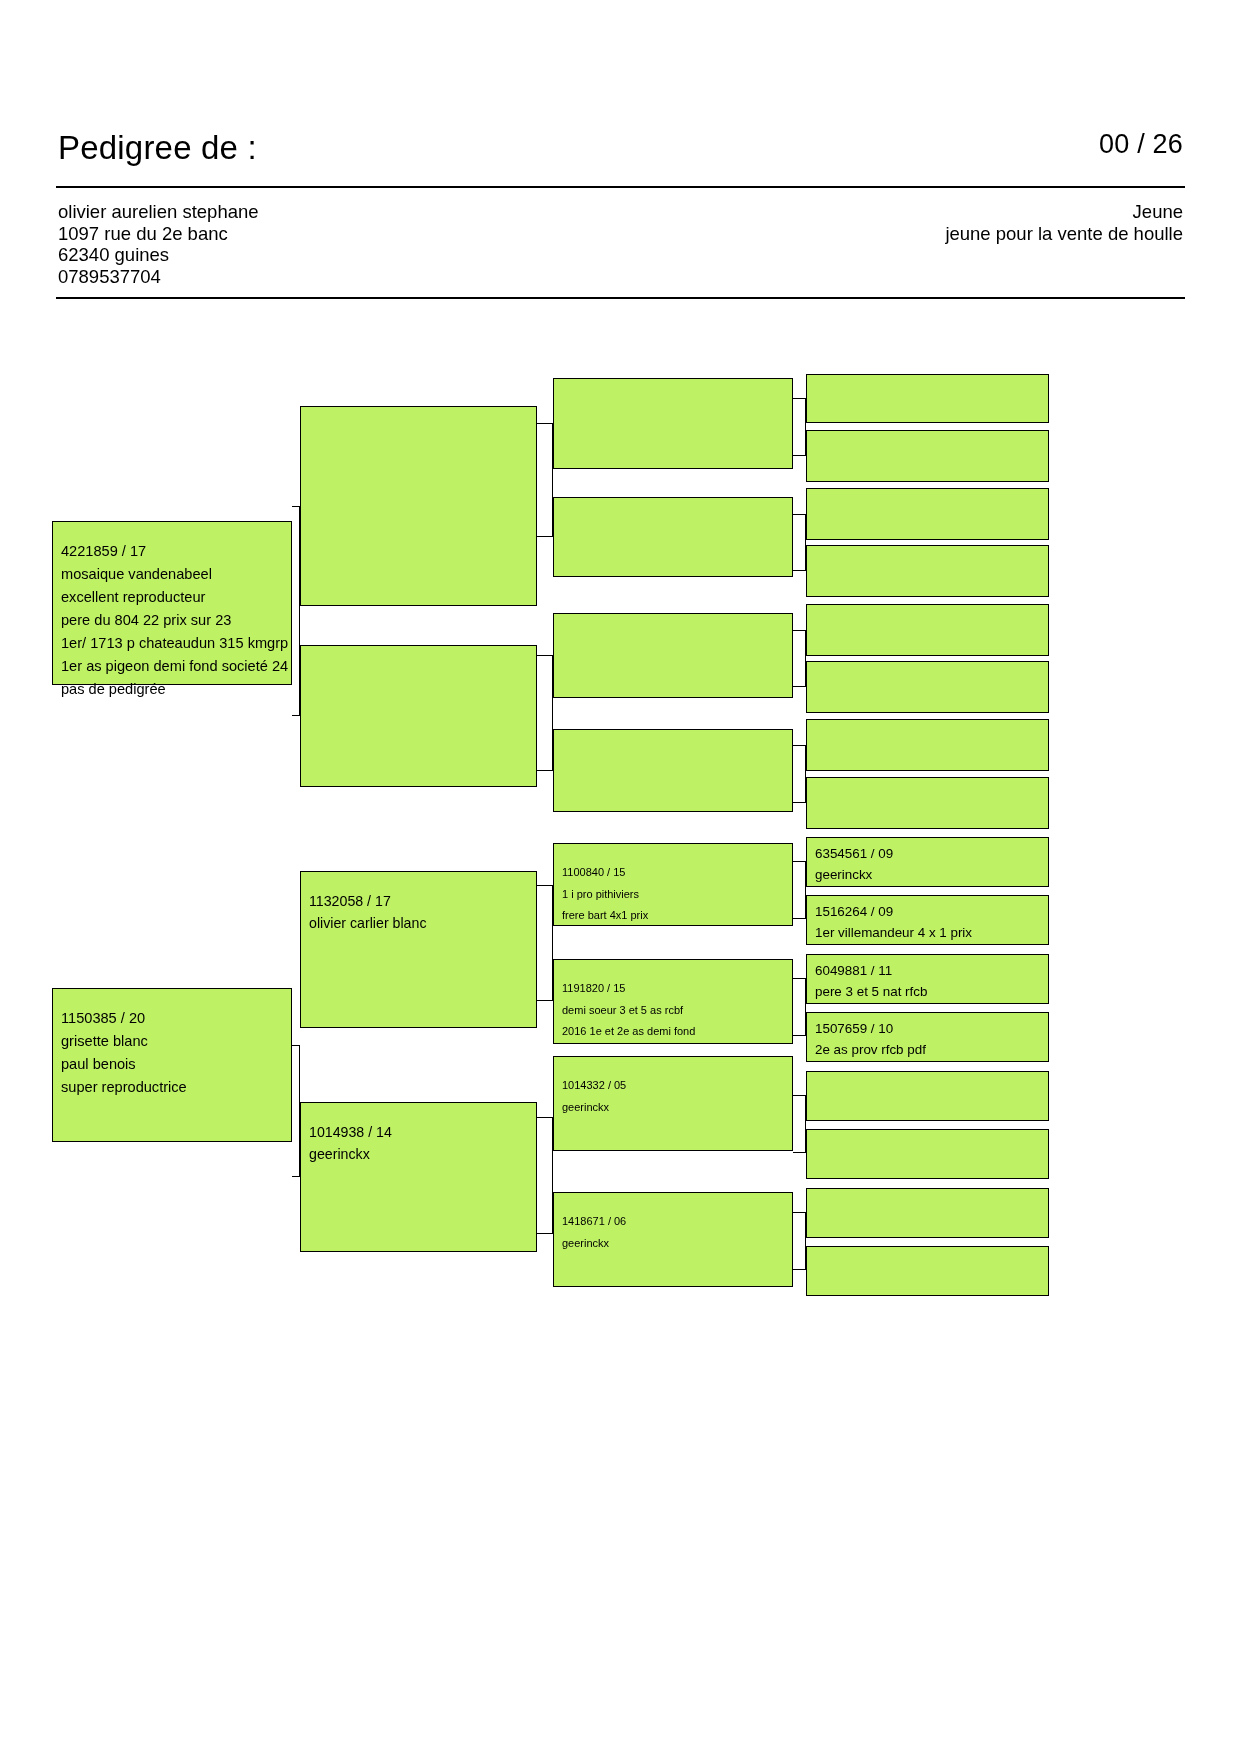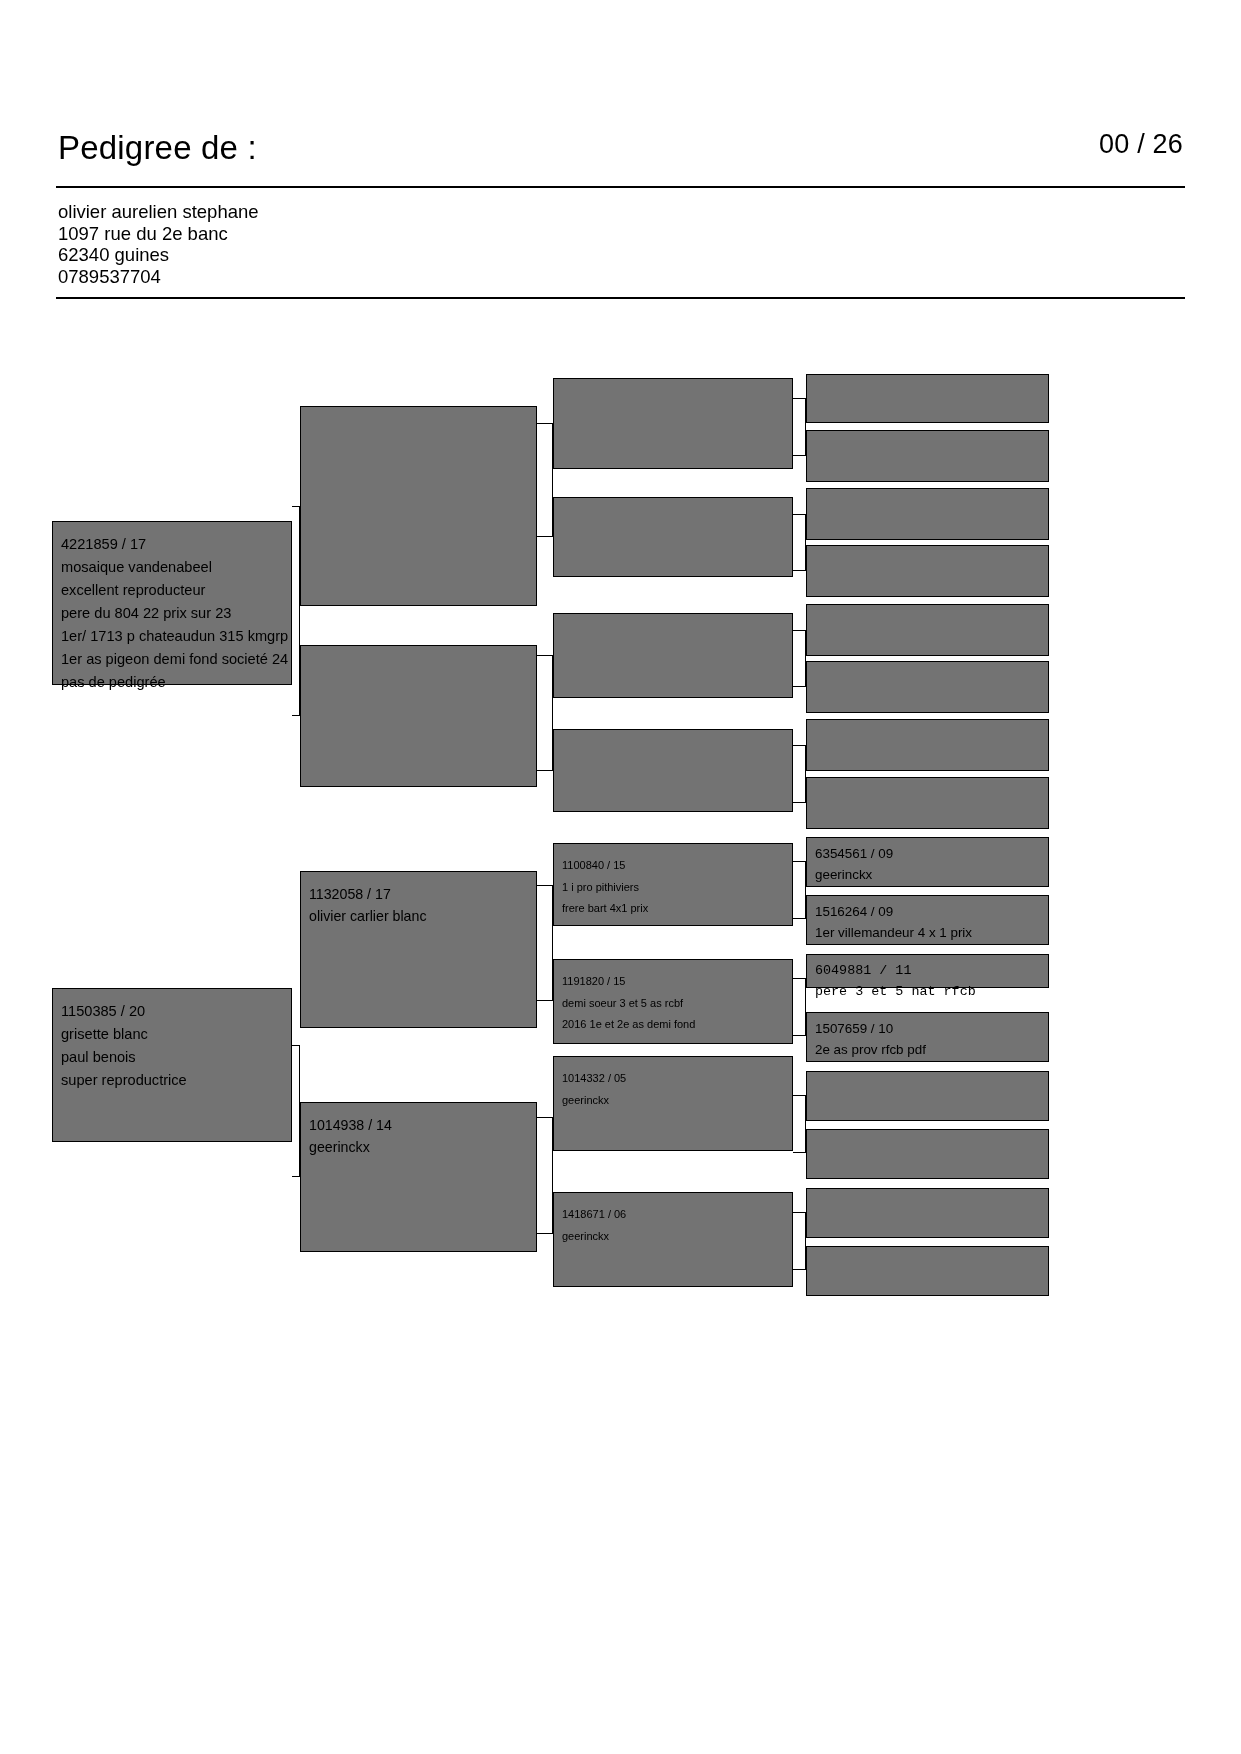--- a/index.html
+++ b/index.html
@@ -33,24 +33,24 @@
   .subject{
     position:absolute;right:58px;top:201px;
     font-size:18.5px;line-height:21.5px;text-align:right;white-space:nowrap;
   }
   .subject div{white-space:nowrap;}
 
   
   .box{
     position:absolute;
     border:1.6px solid #000;
-    background:#737373;
+    background:#bef264;
     box-sizing:border-box;
     overflow:visible;
-    padding:11px 0 0 8px;
+    padding:18px 0 0 8px;
   }
   .box .ln{
     font-size:14.2px;
     line-height:22.4px;
     white-space:nowrap;
   }
   .box.g1 .ln{font-size:14.6px;line-height:23px;}
   .box.g2 .ln{font-size:14.2px;line-height:22px;}
   .box.g3 .ln{font-size:11px;line-height:21.5px;}
   .box.g4 .ln{font-size:13.4px;line-height:21px;}
@@ -68,20 +68,24 @@
   <div class="hdr-count">00 / 26</div>
   <div class="rule rule-1"></div>
 
   <div class="owner">
     <div>olivier aurelien stephane</div>
     <div>1097 rue du 2e banc</div>
     <div>62340 guines</div>
     <div>0789537704</div>
   </div>
 
+  <div class="subject">
+    <div>Jeune</div>
+    <div>jeune pour la vente de houlle</div>
+  </div>
 
   <div class="rule rule-2"></div>
 
   <div id="tree">
       <div class="box g1" style="left: 52px; top: 521px; width: 240px; height: 164px;">
         <div class="ln">4221859 / 17</div>
         <div class="ln">mosaique vandenabeel</div>
         <div class="ln">excellent reproducteur</div>
         <div class="ln">pere du 804 22 prix sur 23</div>
         <div class="ln">1er/ 1713 p chateaudun 315 kmgrp</div>
@@ -135,21 +139,21 @@
       <div class="box g4" style="left: 806px; top: 719px; width: 243px; height: 52px;"></div>
       <div class="box g4" style="left: 806px; top: 777px; width: 243px; height: 52px;"></div>
       <div class="box g4" style="left: 806px; top: 837px; width: 243px; height: 50px;">
         <div class="ln">6354561 / 09</div>
         <div class="ln">geerinckx</div>
       </div>
       <div class="box g4" style="left: 806px; top: 895px; width: 243px; height: 50px;">
         <div class="ln">1516264 / 09</div>
         <div class="ln">1er villemandeur 4 x 1 prix</div>
       </div>
-      <div class="box g4" style="left: 806px; top: 954px; width: 243px; height: 34px; font-family: Liberation Mono, monospace;">
+      <div class="box g4" style="left: 806px; top: 954px; width: 243px; height: 50px;">
         <div class="ln">6049881 / 11</div>
         <div class="ln">pere 3 et 5 nat rfcb</div>
       </div>
       <div class="box g4" style="left: 806px; top: 1012px; width: 243px; height: 50px;">
         <div class="ln">1507659 / 10</div>
         <div class="ln">2e as prov rfcb pdf</div>
       </div>
       <div class="box g4" style="left: 806px; top: 1071px; width: 243px; height: 50px;"></div>
       <div class="box g4" style="left: 806px; top: 1129px; width: 243px; height: 50px;"></div>
       <div class="box g4" style="left: 806px; top: 1188px; width: 243px; height: 50px;"></div>

